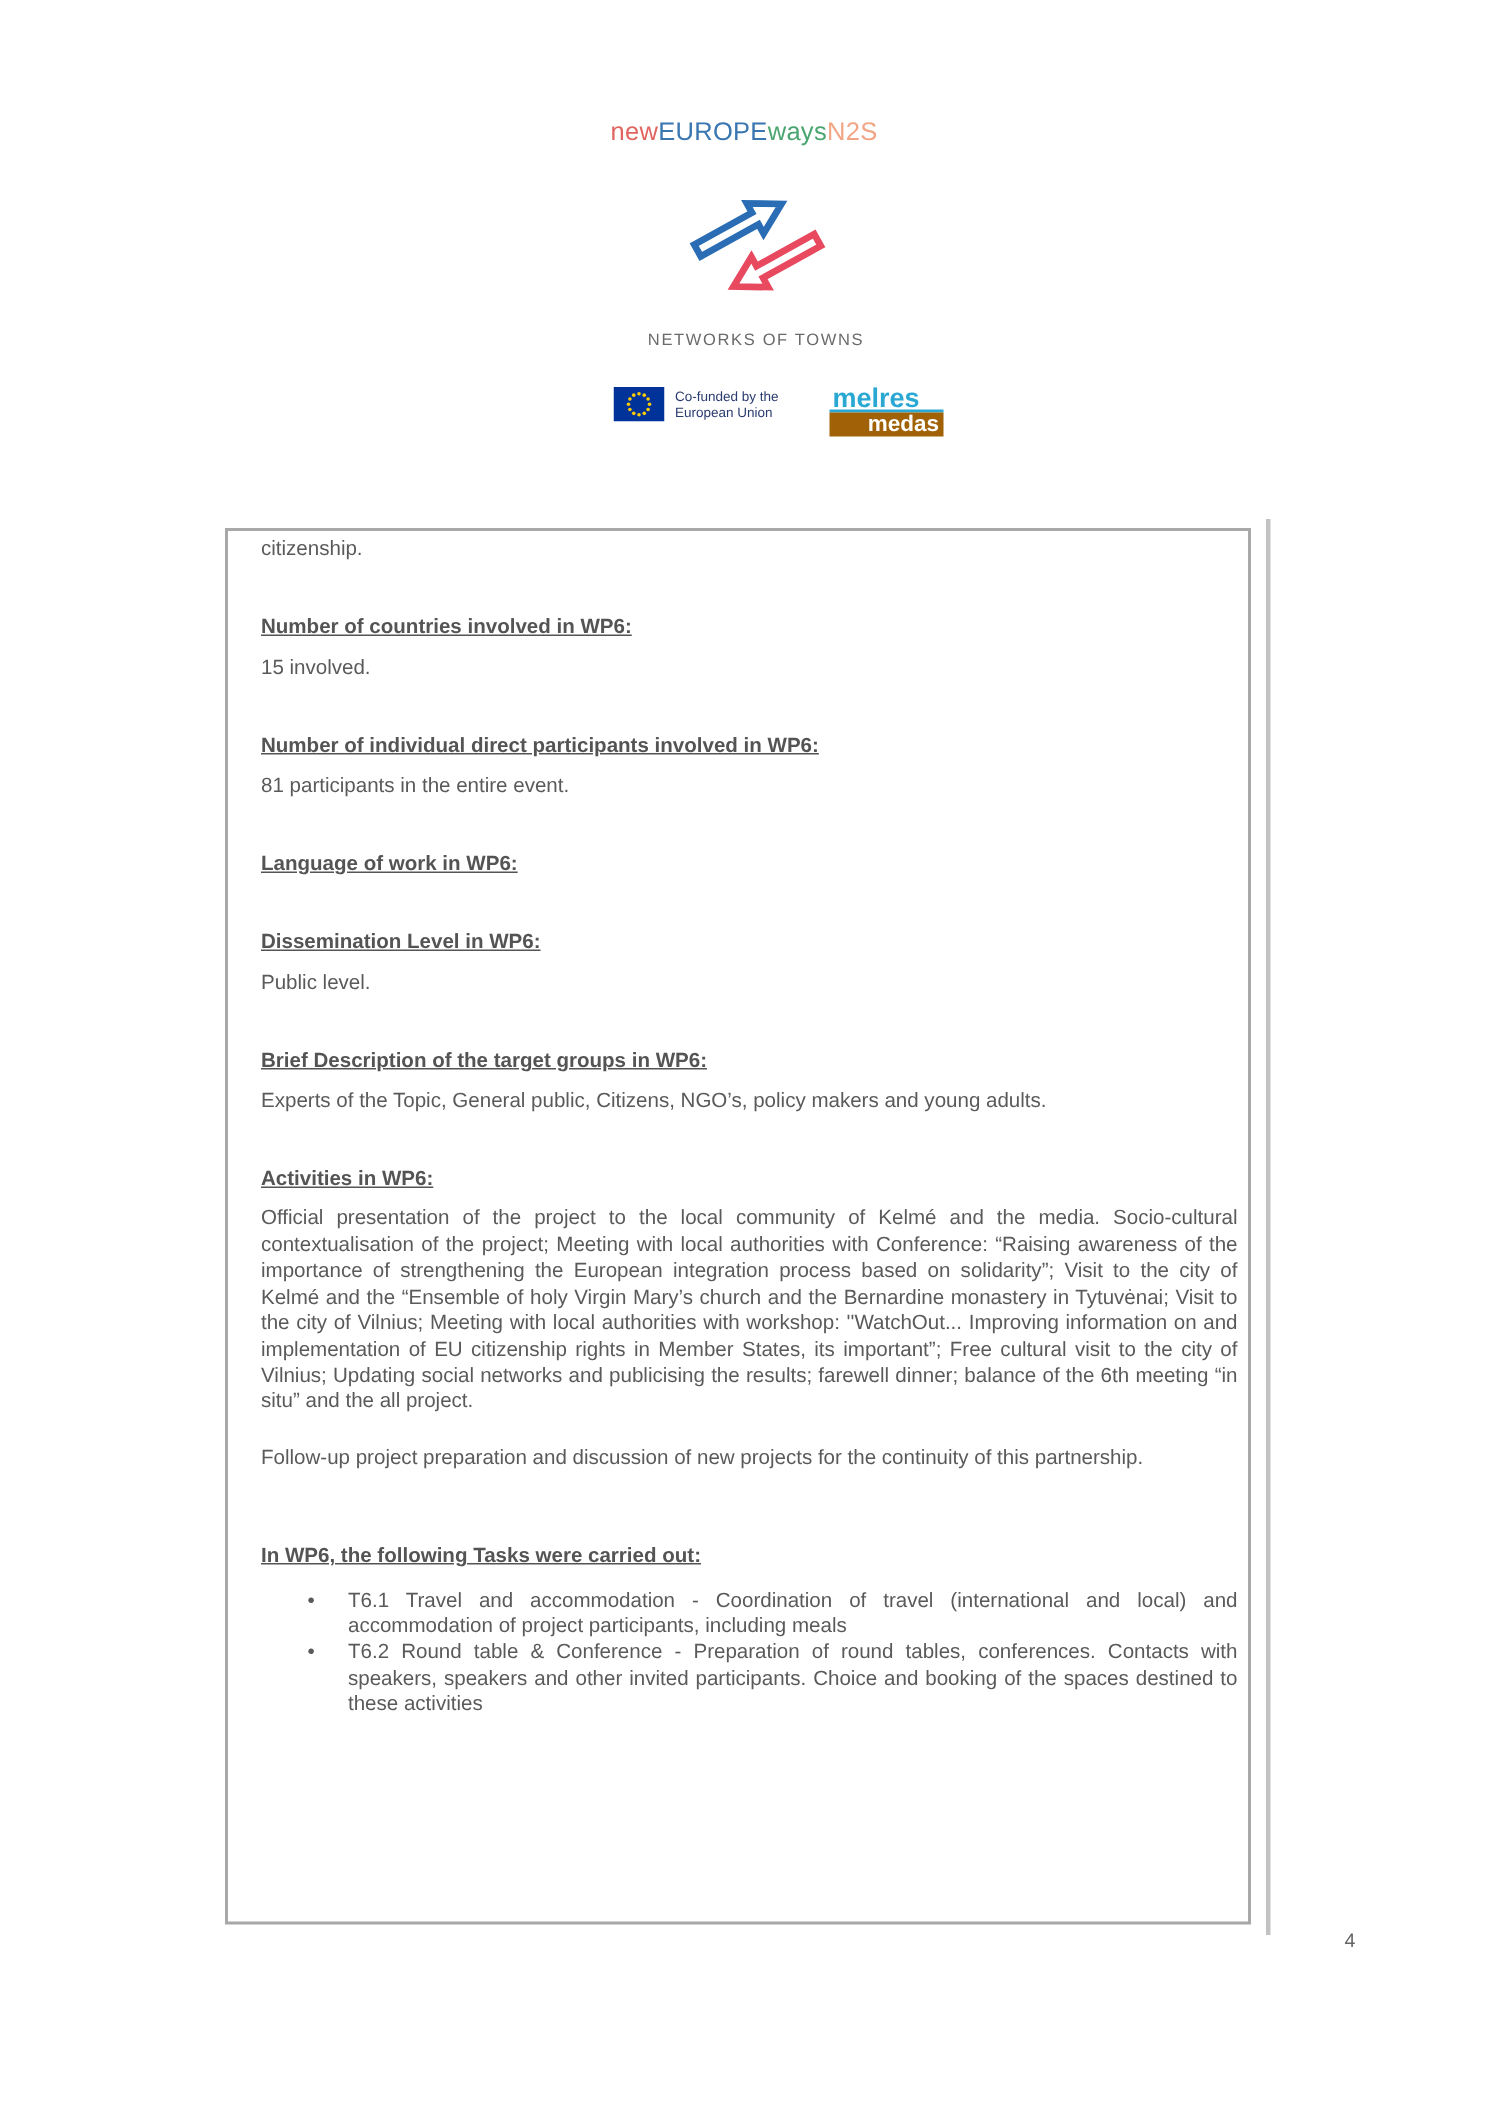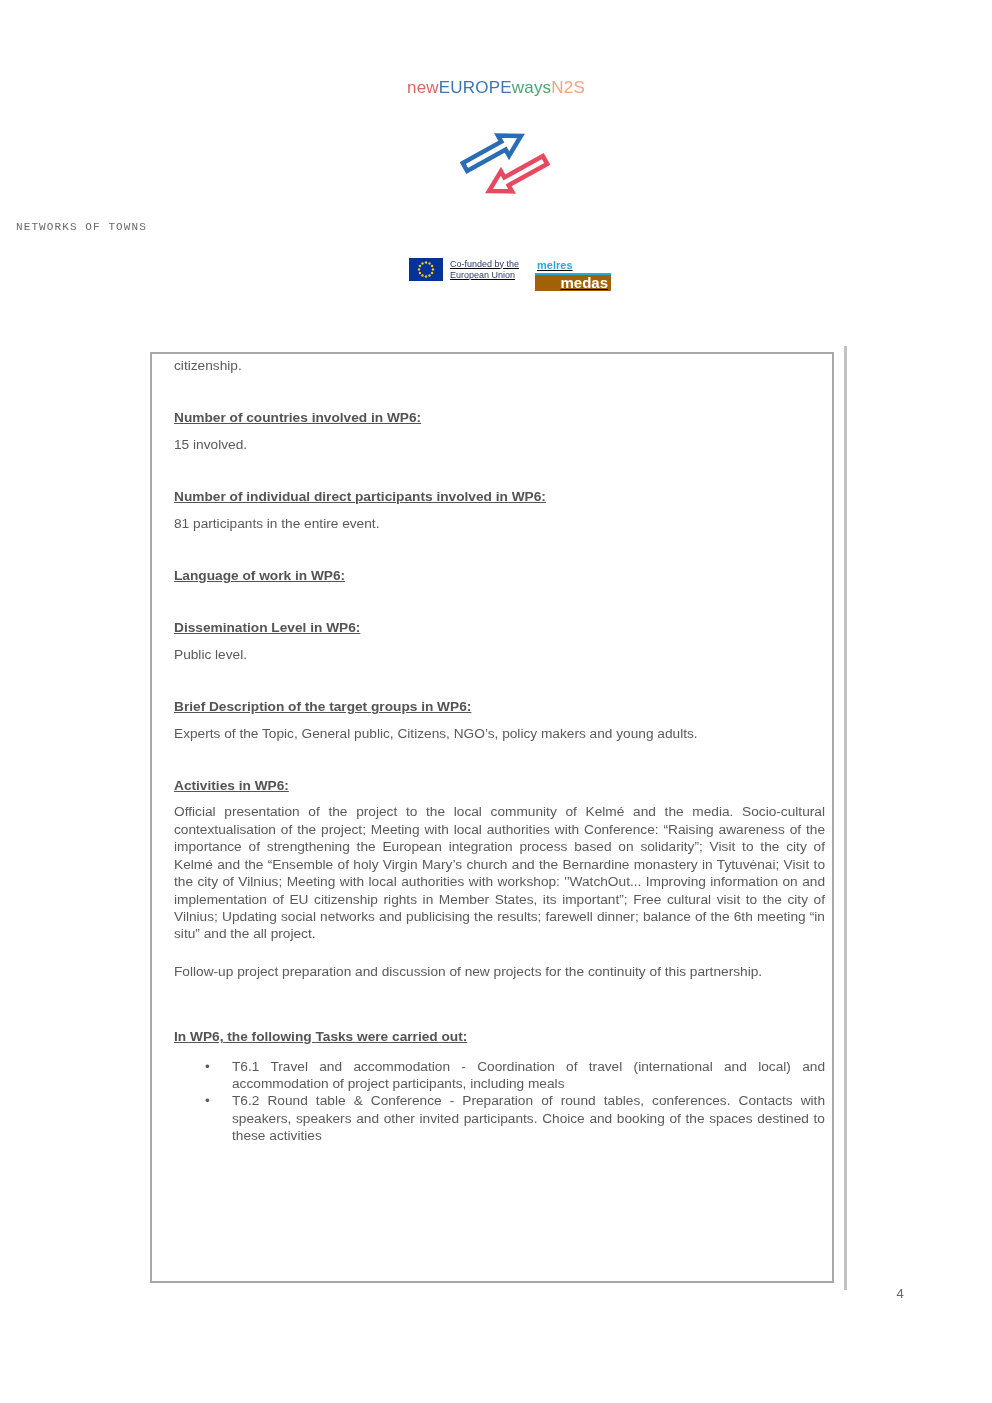--- a/index.html
+++ b/index.html
@@ -33,48 +33,46 @@
     top: 121px;
     left: 455px;
     width: 100px;
     height: 96px;
   }
   .logo-caption {
     position: absolute;
     top: 221px;
     left: 0;
     width: 100%;
-    text-align: left;
+    text-align: center;
     text-indent: 16px;
     font-size: 11px;
     letter-spacing: 1.1px;
     color: #6a6a6a;
-    font-family: Liberation Mono, monospace;
   }
 
   .badges {
     position: absolute;
     top: 258px;
     left: 409px;
     display: flex;
     align-items: flex-start;
-    gap: 16px;
-    text-decoration: underline;
+    gap: 34px;
   }
   .eu-badge { display: flex; align-items: center; gap: 7px; }
   .eu-flag { width: 34px; height: 23px; display: block; }
   .eu-text {
     font-size: 9px;
     line-height: 11px;
     color: #2a3b6e;
   }
   .partner-logo { width: 76px; font-weight: bold; }
   .partner-top {
     color: #2aa8d4;
-    font-size: 11px;
+    font-size: 18px;
     line-height: 15px;
     padding-left: 2px;
     border-bottom: 2px solid #2aa8d4;
   }
   .partner-bottom {
     background: #a16207;
     color: #ffffff;
     font-size: 15px;
     line-height: 16px;
     text-align: right;

